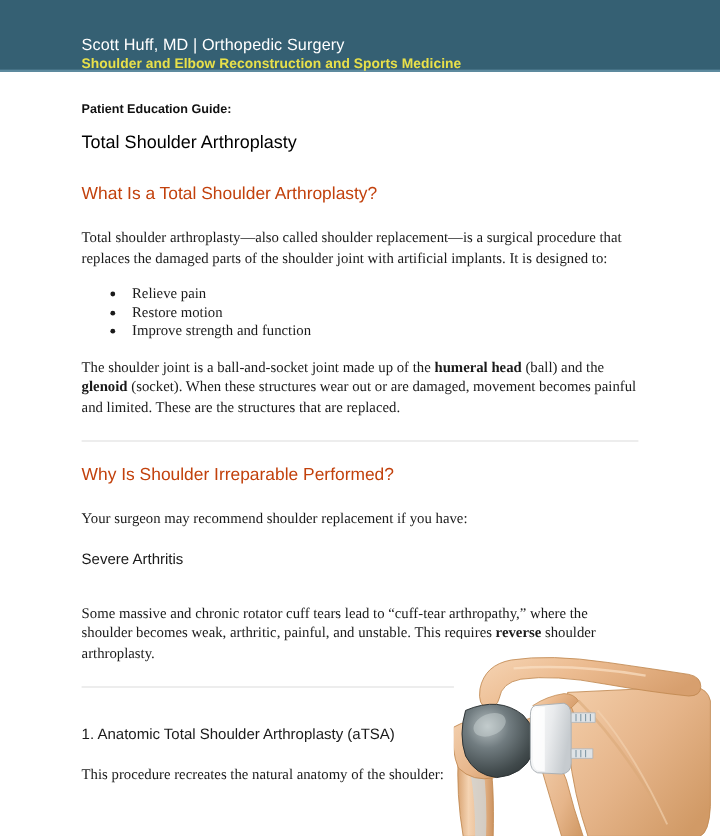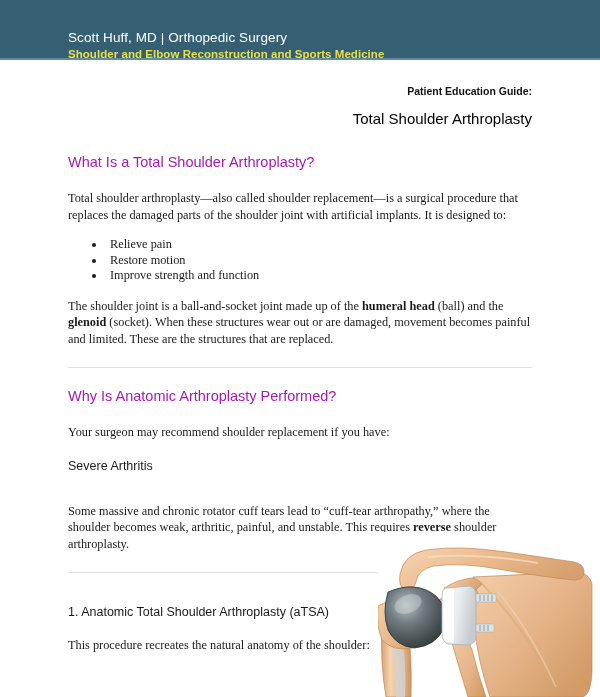--- a/index.html
+++ b/index.html
@@ -42,21 +42,21 @@
     white-space: nowrap;
   }
 
   
   .page {
     padding: 0 68px;
     box-sizing: border-box;
   }
 
   .doc-title-block {
-    text-align: right;
+    text-align: left;
     margin-top: 24px;
   }
   .doc-eyebrow {
     font-family: "Liberation Sans", sans-serif;
     font-size: 10.5px;
     font-weight: bold;
     color: #111111;
     line-height: 14px;
   }
   .doc-title {
@@ -65,21 +65,21 @@
     font-weight: normal;
     color: #000000;
     line-height: 19px;
     margin-top: 11px;
   }
 
   h2.section-heading {
     font-family: "Liberation Sans", sans-serif;
     font-size: 14.5px;
     font-weight: normal;
-    color: #a21caf;
+    color: #c2410c;
     margin: 0;
     line-height: 20px;
   }
   h3.sub-heading {
     font-family: "Liberation Sans", sans-serif;
     font-size: 12.5px;
     font-weight: normal;
     color: #1a1a1a;
     margin: 0;
     line-height: 18px;
@@ -166,21 +166,21 @@
   </ul>
 
   <div class="sp-14"></div>
 
   <p class="body-text"><span>The shoulder joint is a ball-and-socket joint made up of the </span><b>humeral head</b><span> (ball) and the </span><b>glenoid</b><span> (socket). When these structures wear out or are damaged, movement becomes painful and limited. These are the structures that are replaced.</span></p>
 
   <div class="sp-20"></div>
   <hr class="divider">
   <div class="sp-18"></div>
 
-  <h2 class="section-heading">Why Is Anatomic Arthroplasty Performed?</h2>
+  <h2 class="section-heading">Why Is Shoulder Irreparable Performed?</h2>
 
   <div class="sp-18"></div>
 
   <p class="body-text">Your surgeon may recommend shoulder replacement if you have:</p>
 
   <div class="sp-16"></div>
 
   <h3 class="sub-heading">Severe Arthritis</h3>
 
   <div class="sp-12"></div>

